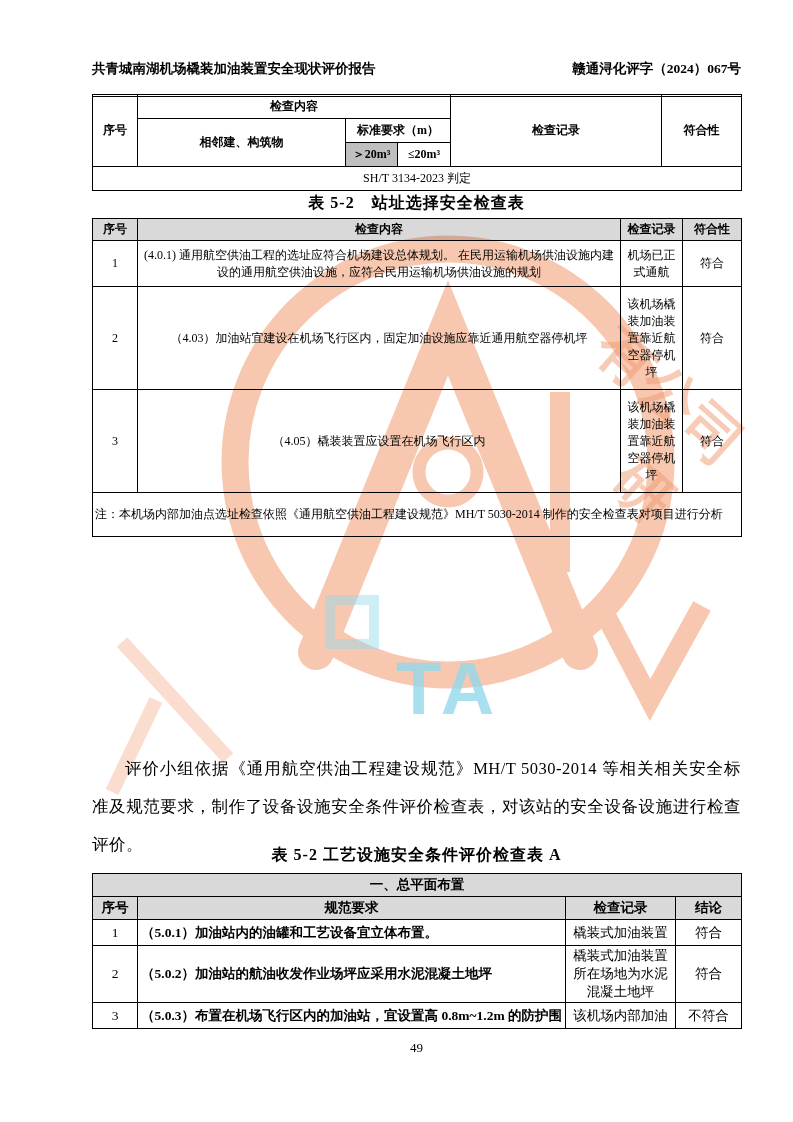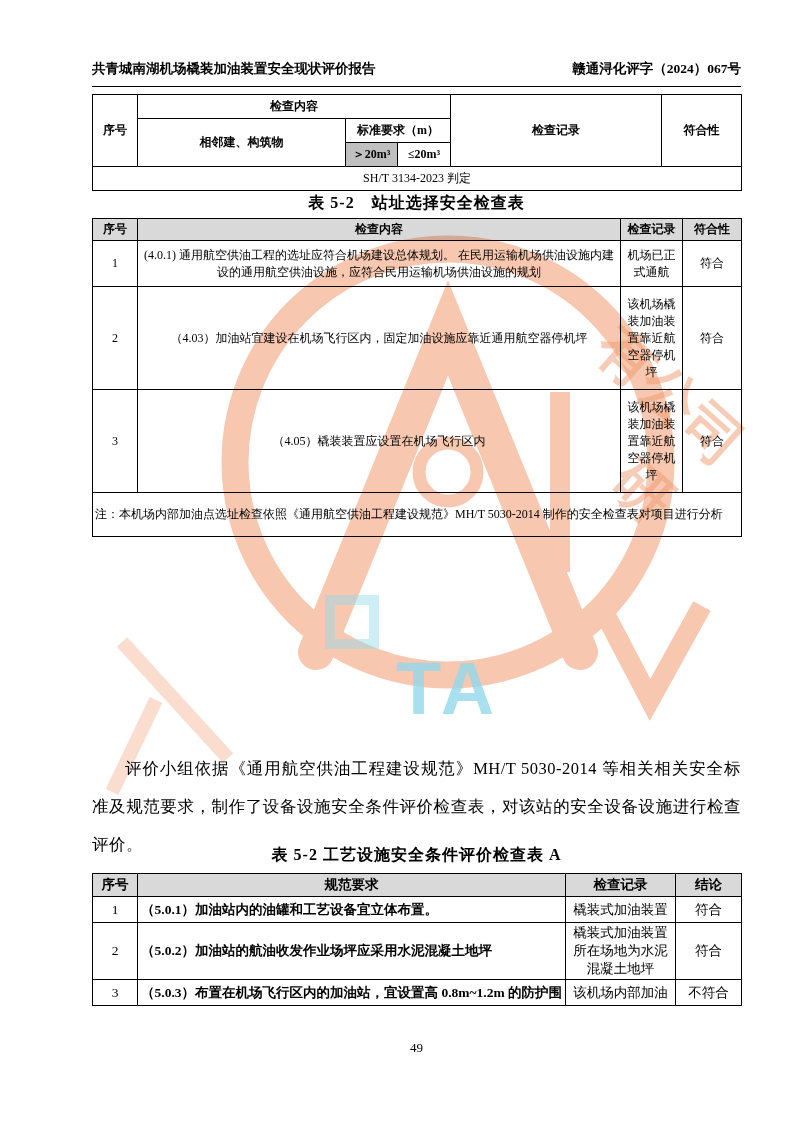--- a/index.html
+++ b/index.html
@@ -5,21 +5,21 @@
   * { margin:0; padding:0; box-sizing:border-box; }
   body { background:#888; font-family:"Liberation Serif","DejaVu Serif",serif; }
   .page {
     position:relative; width:793px; height:1122px; margin:0 auto;
     background:#ffffff; color:#000; overflow:hidden;
   }
   .content { position:absolute; left:92px; width:649px; z-index:1; }
 
   
   .doc-header { top:60px; display:flex; justify-content:space-between; align-items:flex-end;
-    font-weight:bold; font-size:13.5px; padding-bottom:8px; border-bottom:1.5px solid #000; }
+    font-weight:bold; font-size:13.5px; padding-bottom:18px; border-bottom:1.5px solid #000; }
 
   
   table { border-collapse:collapse; width:649px; table-layout:fixed; }
   td, th { border:1.5px solid #000; font-size:12px; text-align:center; vertical-align:middle;
     padding:1px 2px; font-weight:normal; word-break:break-all; }
   .bold { font-weight:bold; }
   .gray { background:#d9d9d9; }
   .dgray { background:#bfbfbf;margin-top:48px; }
 
   .top-table { top:94px; }
@@ -138,20 +138,23 @@
   <div class="content tbl-title title2">表 5-2  工艺设施安全条件评价检查表 A</div>
 
   <table class="content proc-table">
     <colgroup>
         <col style="width:45px">
         <col style="width:428px">
         <col style="width:110px">
         <col style="width:66px">
       </colgroup>
     <tbody>
+        <tr class="h">
+      <td colspan="4" class="bold gray">一、总平面布置</td>
+    </tr>
     <tr class="h">
       <td class="bold gray">序号</td>
       <td class="bold gray">规范要求</td>
       <td class="bold gray">检查记录</td>
       <td class="bold gray">结论</td>
     </tr>
     <tr class="r1">
       <td>1</td>
       <td class="req">（5.0.1）加油站内的油罐和工艺设备宜立体布置。</td>
       <td>橇装式加油装置</td>

